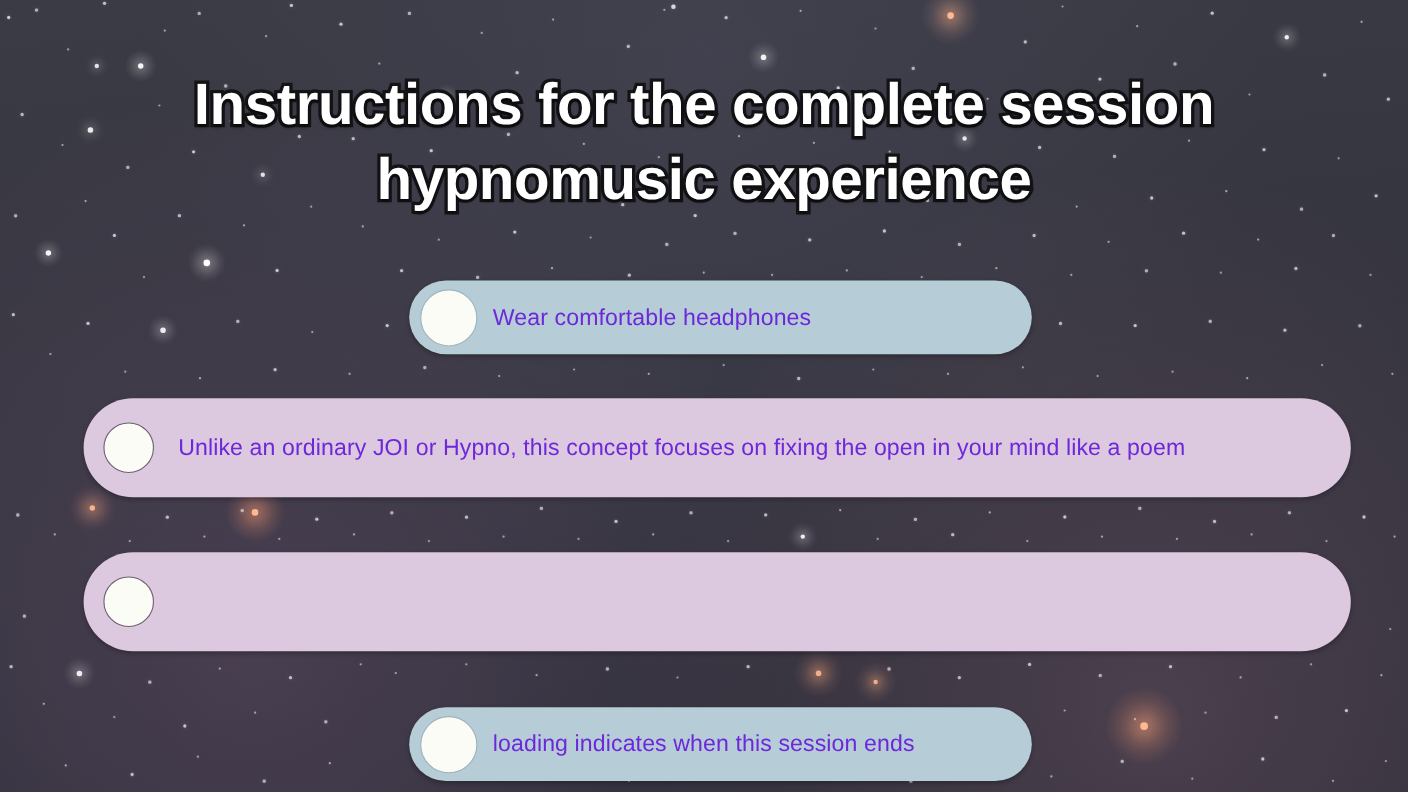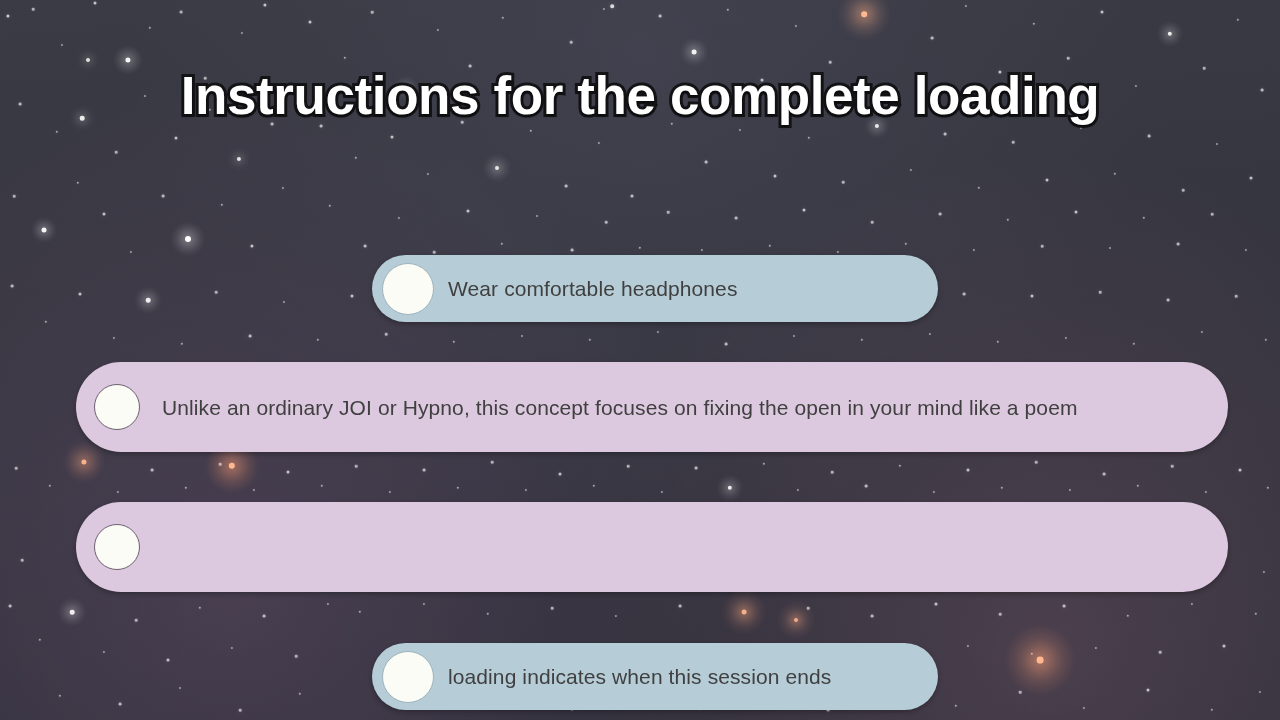--- a/index.html
+++ b/index.html
@@ -76,21 +76,21 @@
     box-shadow:0 2px 5px rgba(0,0,0,0.28);
   }
   .card .bullet {
     flex:0 0 auto;
     border-radius:50%;
     background:#fcfcf6;
   }
   .card .card-text {
     font-size:21px;
     line-height:31px;
-    color:#404040;
+    color:#6d28d9;
     letter-spacing:0.1px;
     font-weight:400;
   }
 
   
   .card.narrow {
     left:372px;
     width:566px;
     height:67px;
     border-radius:34px;
@@ -425,21 +425,22 @@
       <div class="star" style="left: 1148px; top: 690px; width: 3px; height: 3px; opacity: 0.7; background: rgb(255, 255, 255); box-shadow: rgba(255, 255, 255, 0.28) 0px 0px 3.6px;"></div>
       <div class="star" style="left: 1212px; top: 710px; width: 2.4px; height: 2.4px; opacity: 0.55; background: rgb(255, 255, 255); box-shadow: rgba(255, 255, 255, 0.28) 0px 0px 2.88px;"></div>
       <div class="star" style="left: 1260px; top: 692px; width: 2.2px; height: 2.2px; opacity: 0.5; background: rgb(255, 255, 255); box-shadow: rgba(255, 255, 255, 0.28) 0px 0px 2.64px;"></div>
       <div class="star" style="left: 232px; top: 466px; width: 6.4px; height: 6.4px; opacity: 1; background: rgb(255, 184, 144); box-shadow: rgba(255, 165, 120, 0.55) 0px 0px 16px 5.12px;"></div>
       <div class="star" style="left: 1040px; top: 660px; width: 6.8px; height: 6.8px; opacity: 1; background: rgb(255, 184, 144); box-shadow: rgba(255, 165, 120, 0.55) 0px 0px 17px 5.44px;"></div>
       <div class="star" style="left: 796px; top: 620px; width: 4px; height: 4px; opacity: 0.9; background: rgb(255, 184, 144); box-shadow: rgba(255, 165, 120, 0.55) 0px 0px 10px 3.2px;"></div>
       <div class="star" style="left: 612px; top: 6px; width: 3.6px; height: 3.6px; opacity: 0.8; background: rgb(255, 255, 255); box-shadow: rgba(255, 255, 255, 0.28) 0px 0px 4.32px;"></div>
     </div>
 
   <div id="title-block">
-    <span class="line">Instructions for the complete loading</span>
+    <span class="line">Instructions for the complete session</span>
+    <span class="line">hypnomusic experience</span>
   </div>
 
   <div class="card narrow" id="card-0">
     <span class="bullet"></span>
     <span class="card-text">Wear comfortable headphones</span>
   </div>
 
   <div class="card wide" id="card-1">
     <span class="bullet"></span>
     <span class="card-text">Unlike an ordinary JOI or Hypno, this concept focuses on fixing the open in your mind like a poem</span>

